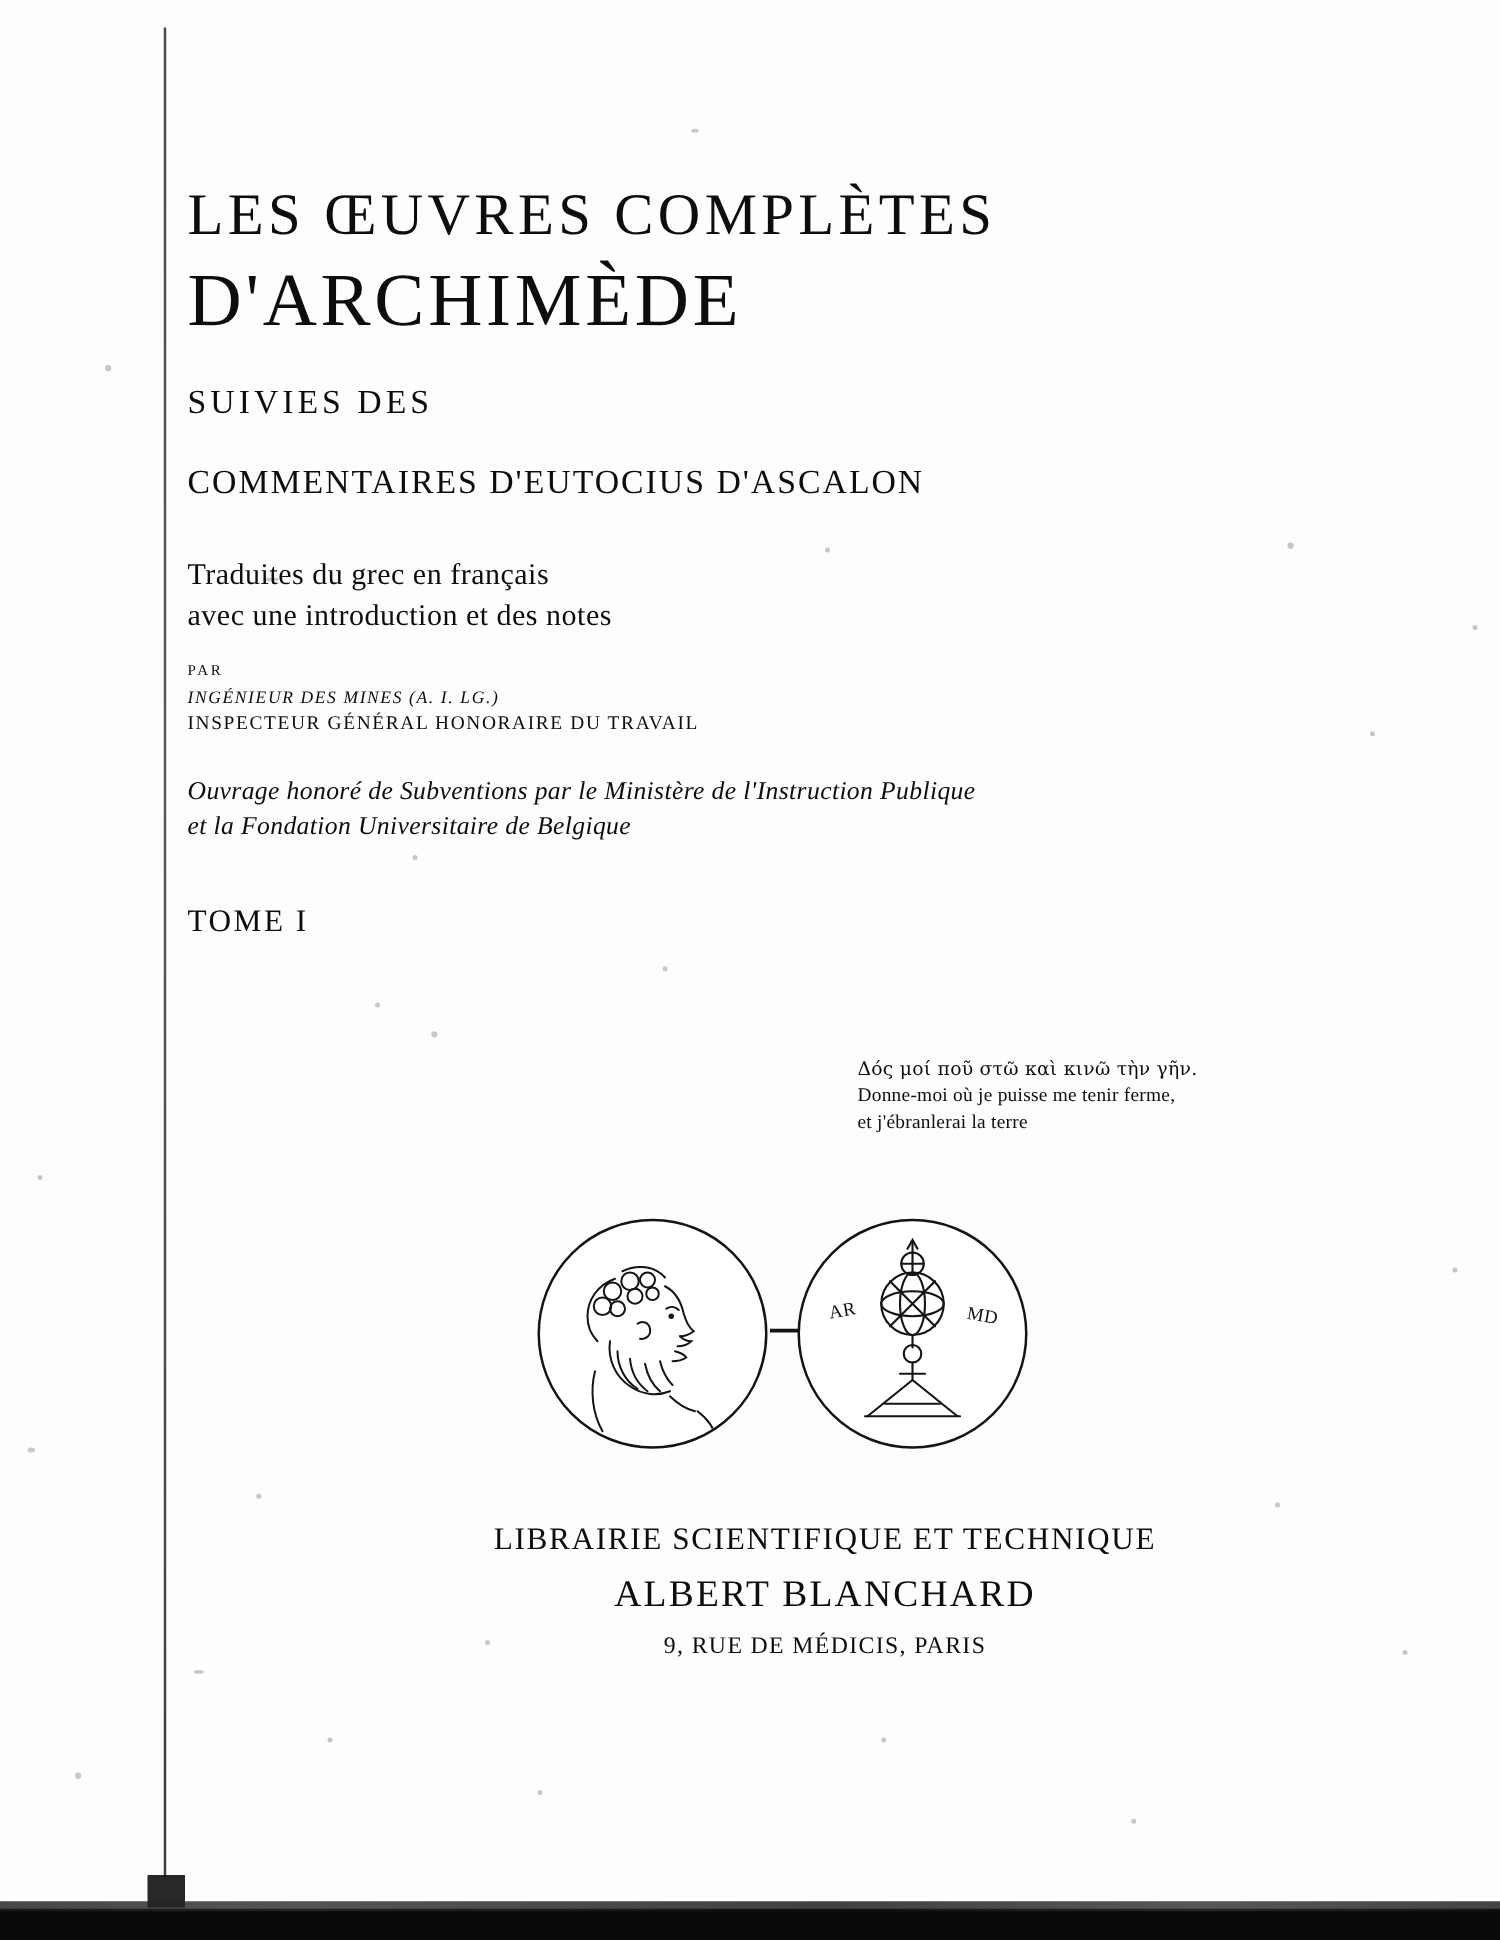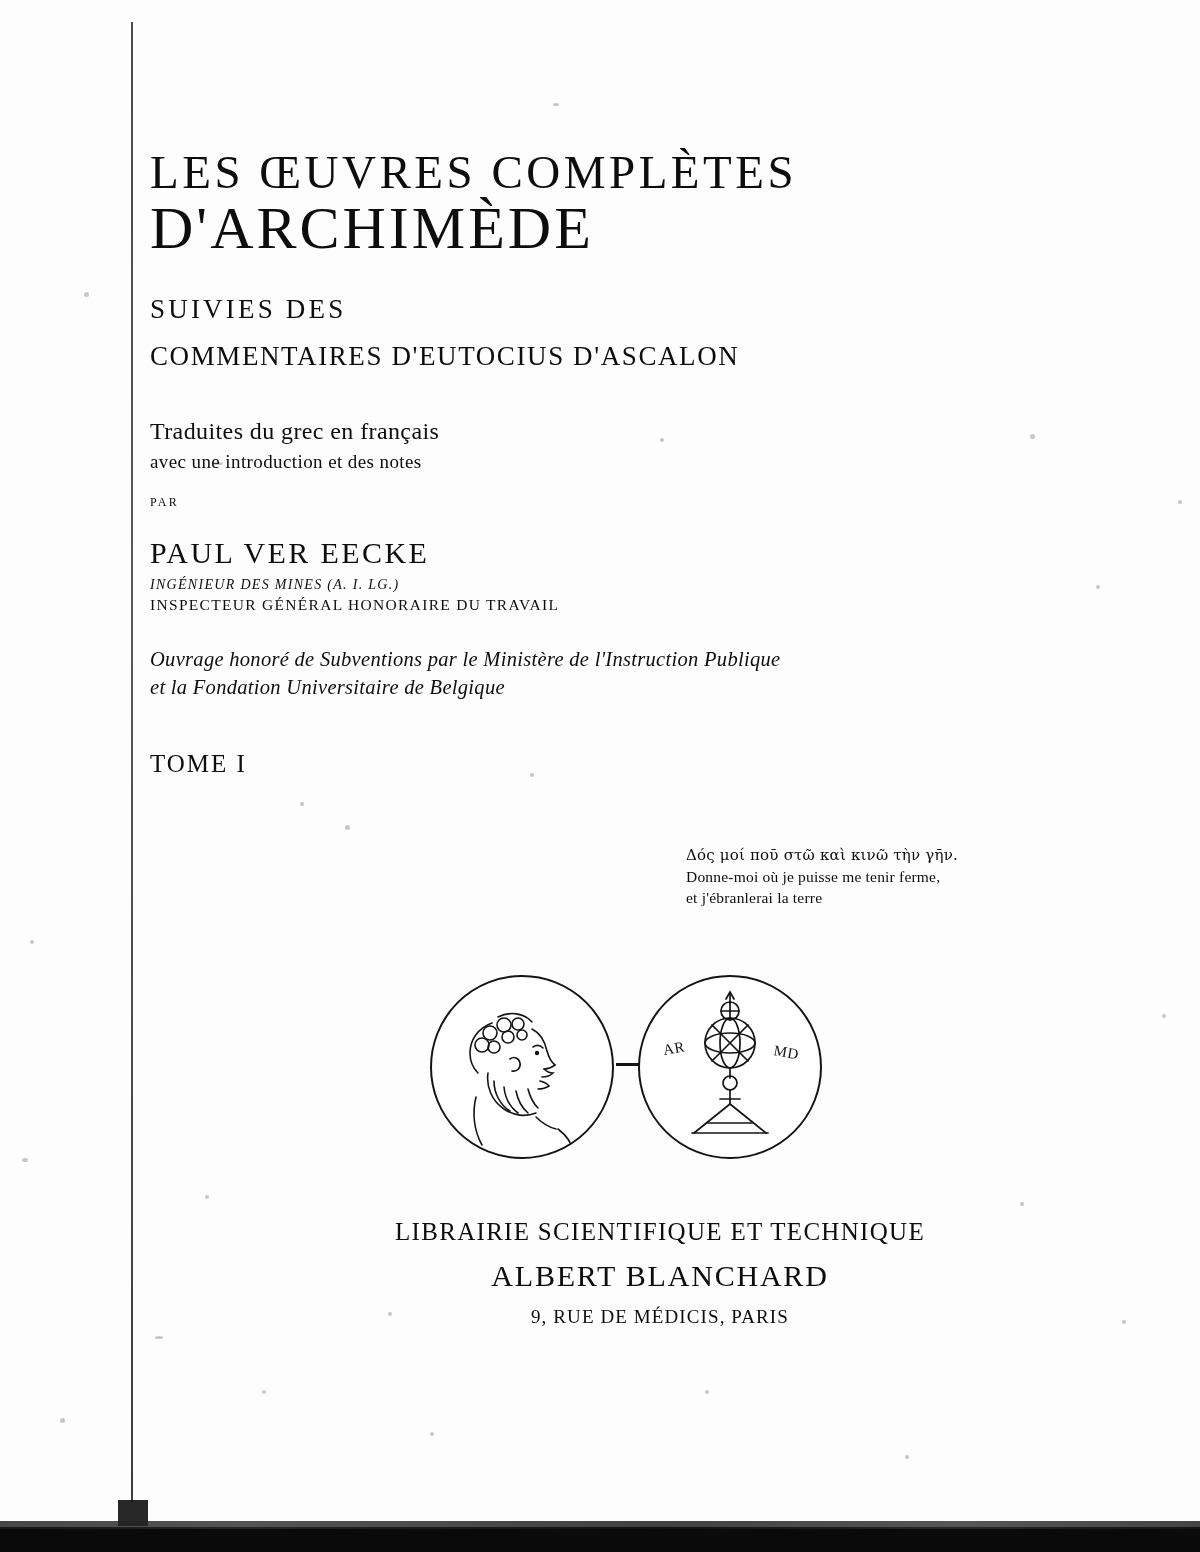--- a/index.html
+++ b/index.html
@@ -76,43 +76,44 @@
 
   .title-1 {
     margin-top: 148px;
     font-size: 47px;
     letter-spacing: 3.5px;
     line-height: 1.05;
     font-weight: normal;
     white-space: nowrap;
   }
   .title-2 {
+    margin-top: 12px;
     font-size: 60px;
     letter-spacing: 3px;
     line-height: 1.05;
     font-weight: normal;
   }
   .sub-1 {
     margin-top: 34px;
     font-size: 27px;
     letter-spacing: 3.2px;
   }
   .sub-2 {
-    margin-top: 16px;
+    margin-top: 33px;
     font-size: 27px;
     letter-spacing: 1.6px;
   }
   .trans-1 {
     margin-top: 46px;
     font-size: 24px;
     letter-spacing: .4px;
   }
   .trans-2 {
     margin-top: 6px;
-    font-size: 19px;
+    font-size: 24px;
     letter-spacing: .4px;
   }
   .par {
     margin-top: 22px;
     font-size: 12px;
     letter-spacing: 2.2px;
   }
   .author {
     margin-top: 26px;
     font-size: 30px;
@@ -247,21 +248,20 @@
     <div class="sub-1">SUIVIES DES</div>
 
     <div class="sub-2">COMMENTAIRES D'EUTOCIUS D'ASCALON</div>
 
     <div class="trans-1">Traduites du grec en français</div>
 
     <div class="trans-2">avec une introduction et des notes</div>
 
     <div class="par">PAR</div>
 
-    <div class="author">PAUL VER EECKE</div>
 
     <div class="author-role-1">INGÉNIEUR DES MINES (A. I. LG.)</div>
 
     <div class="author-role-2">INSPECTEUR GÉNÉRAL HONORAIRE DU TRAVAIL</div>
 
     <div class="honour">
       <div>Ouvrage honoré de Subventions par le Ministère de l'Instruction Publique</div>
       <div>et la Fondation Universitaire de Belgique</div>
     </div>
 

